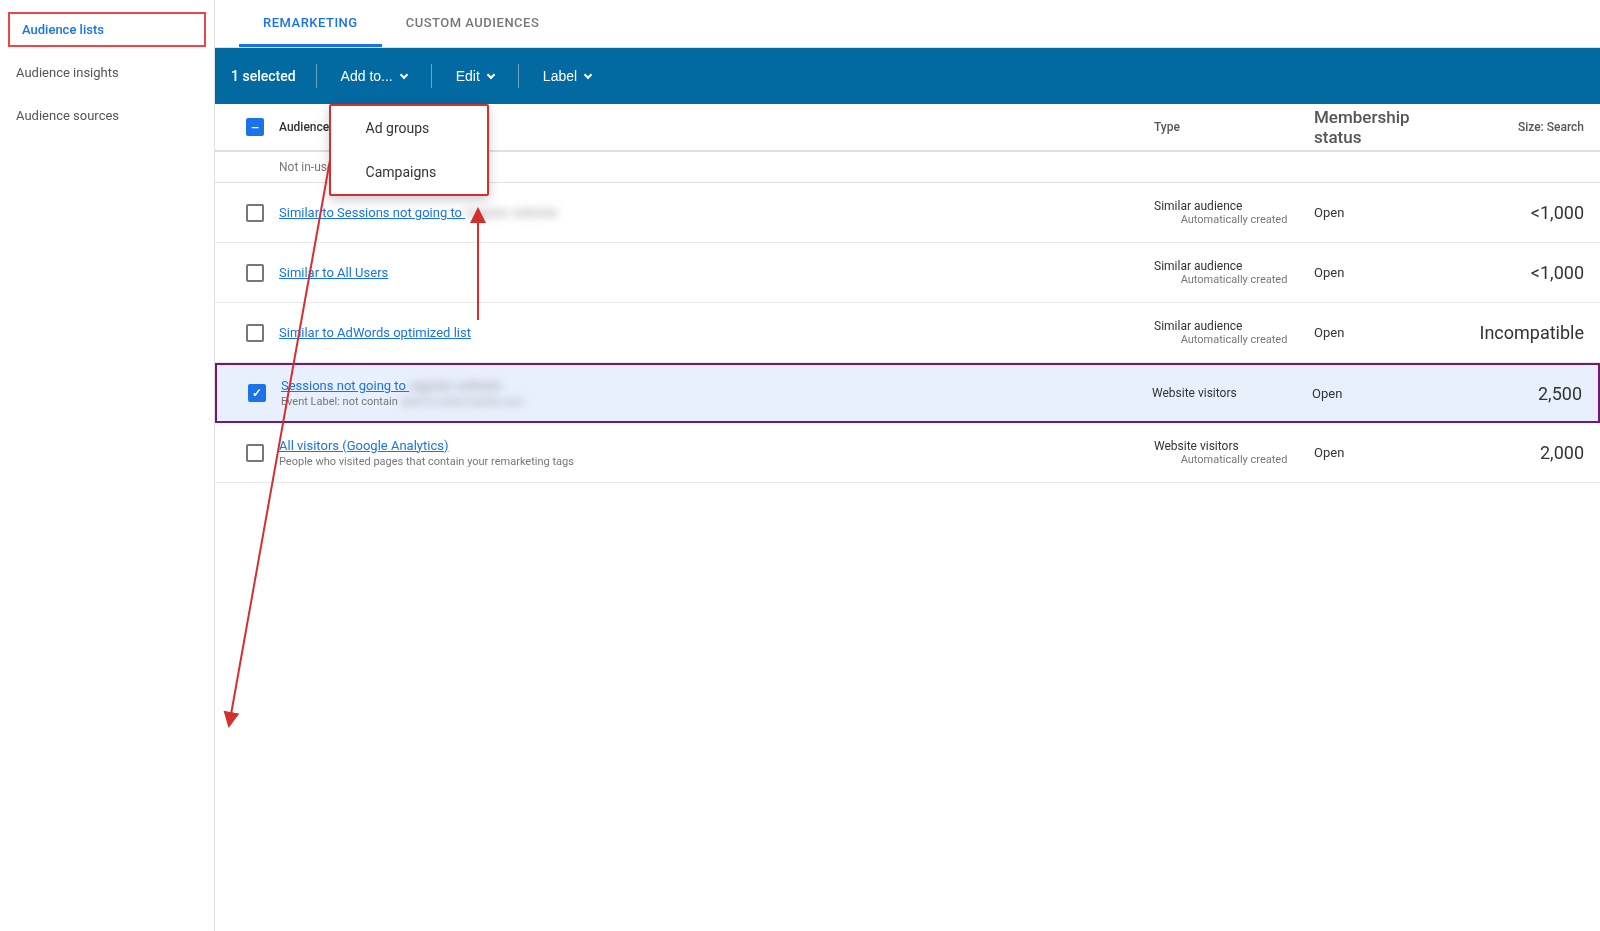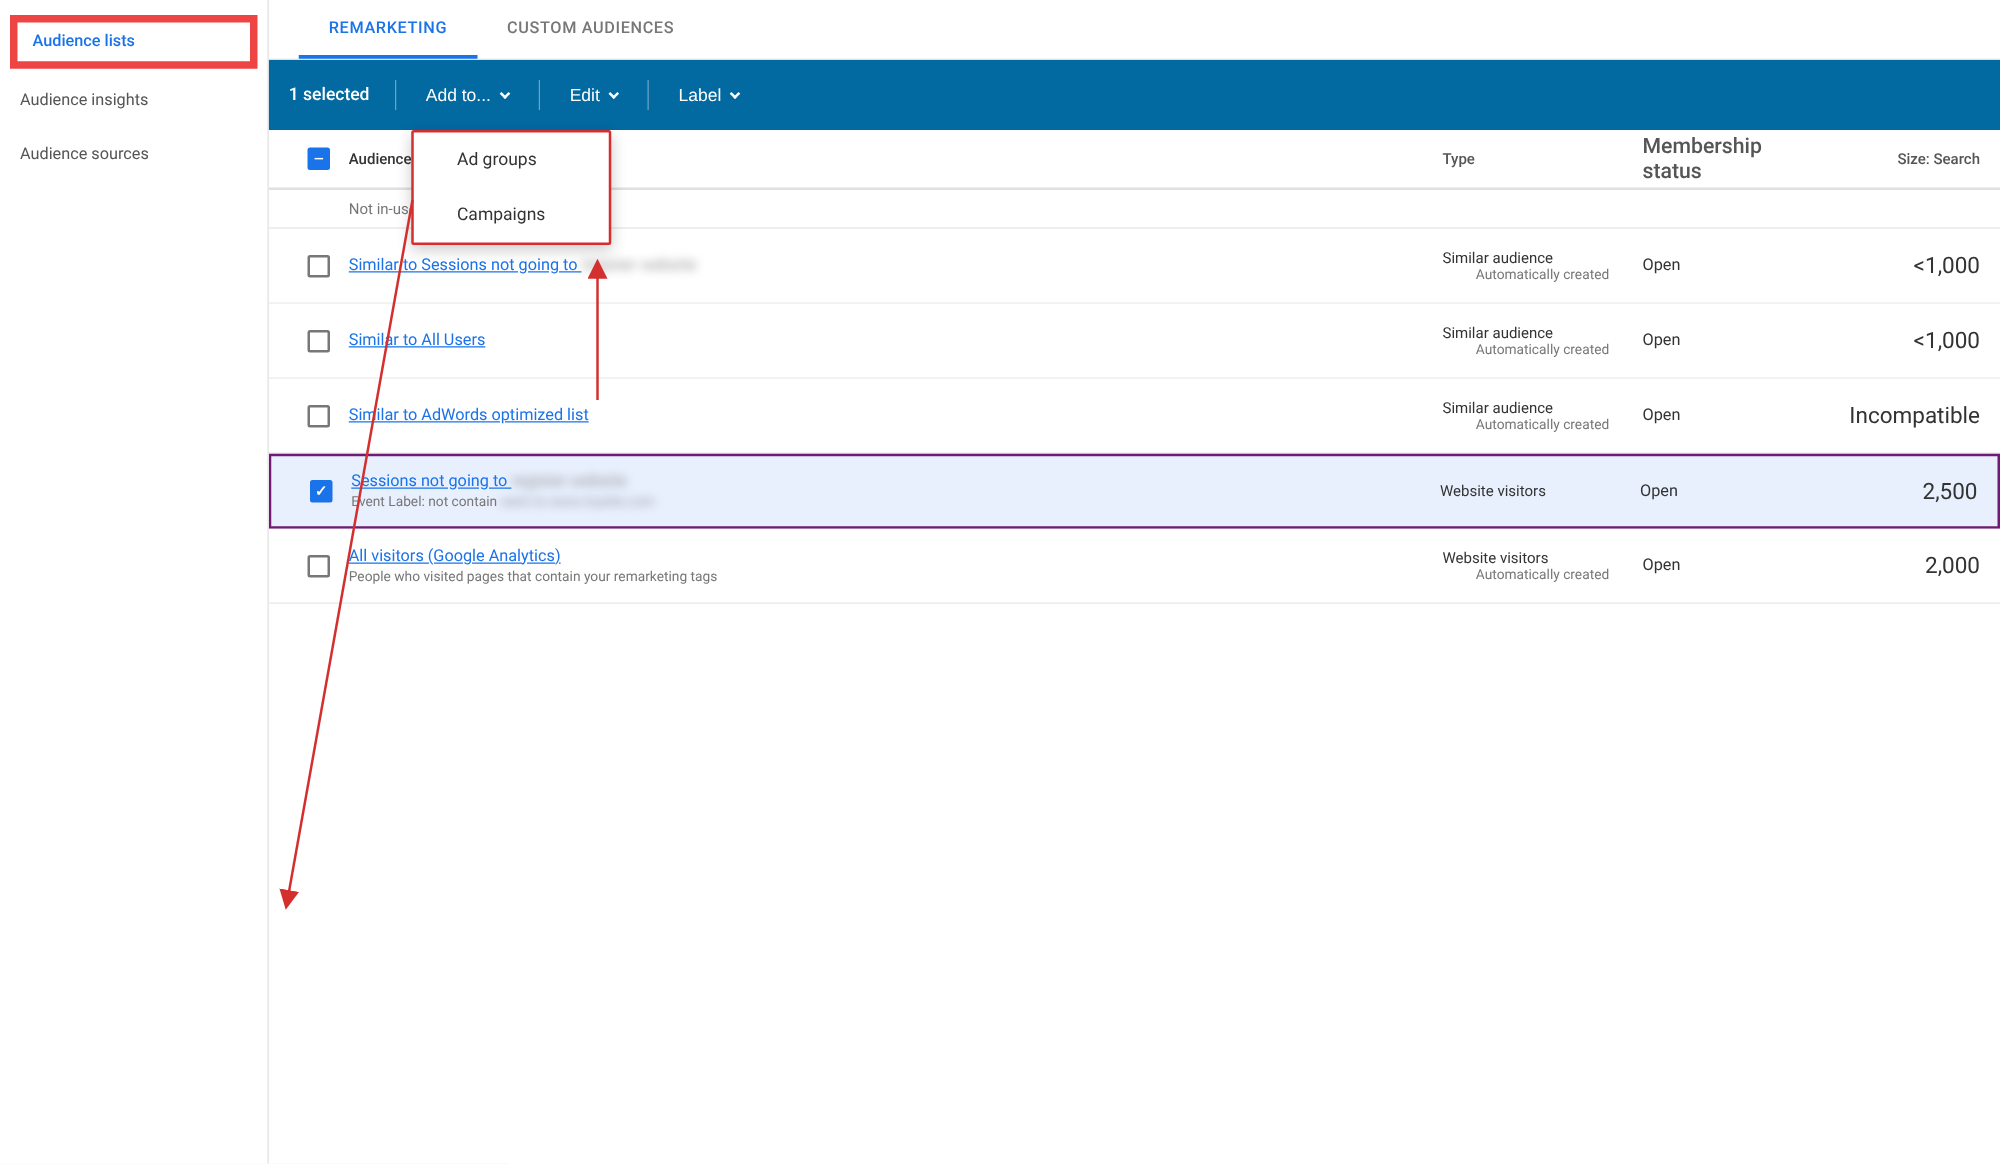--- a/index.html
+++ b/index.html
@@ -15,21 +15,21 @@
     }
     .sidebar-item {
       padding: 10px 16px;
       cursor: pointer;
       font-size: 13px;
       color: #555;
       display: block;
     }
     .sidebar-item.active {
       color: #1a73e8;
-      border: 6px solid #ef4444;
+      border: 2px solid #ef4444;
       font-weight: 500;
       background: #fff;
       display: block;
       margin: 4px 8px;
       padding: 8px 12px;
     }
 
     
     .main {
       flex: 1;

